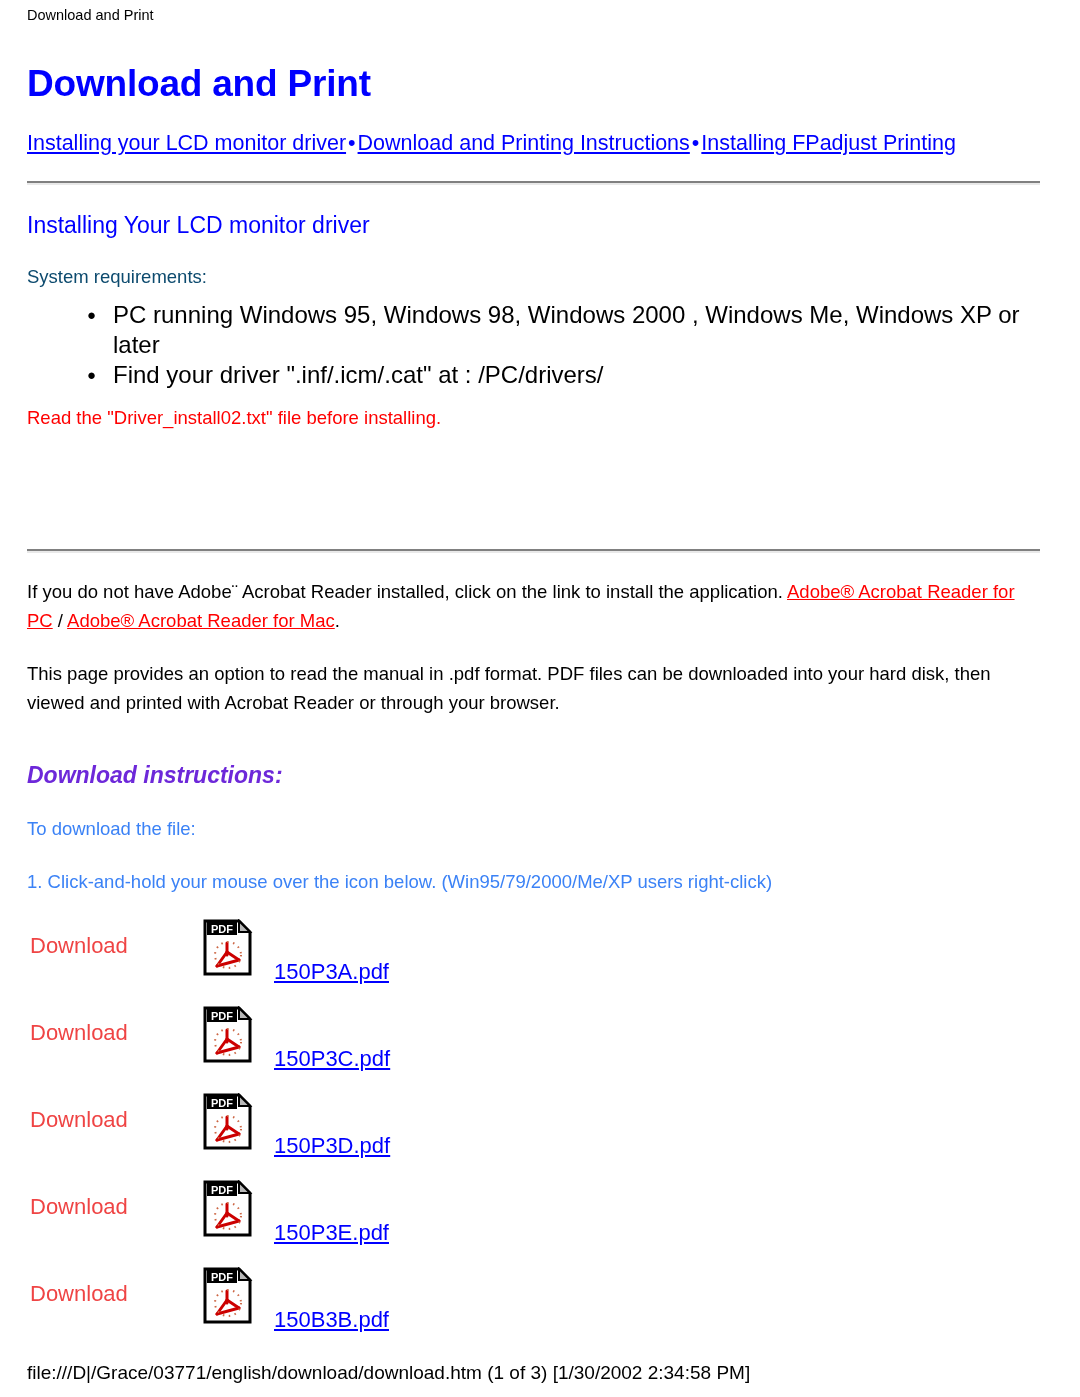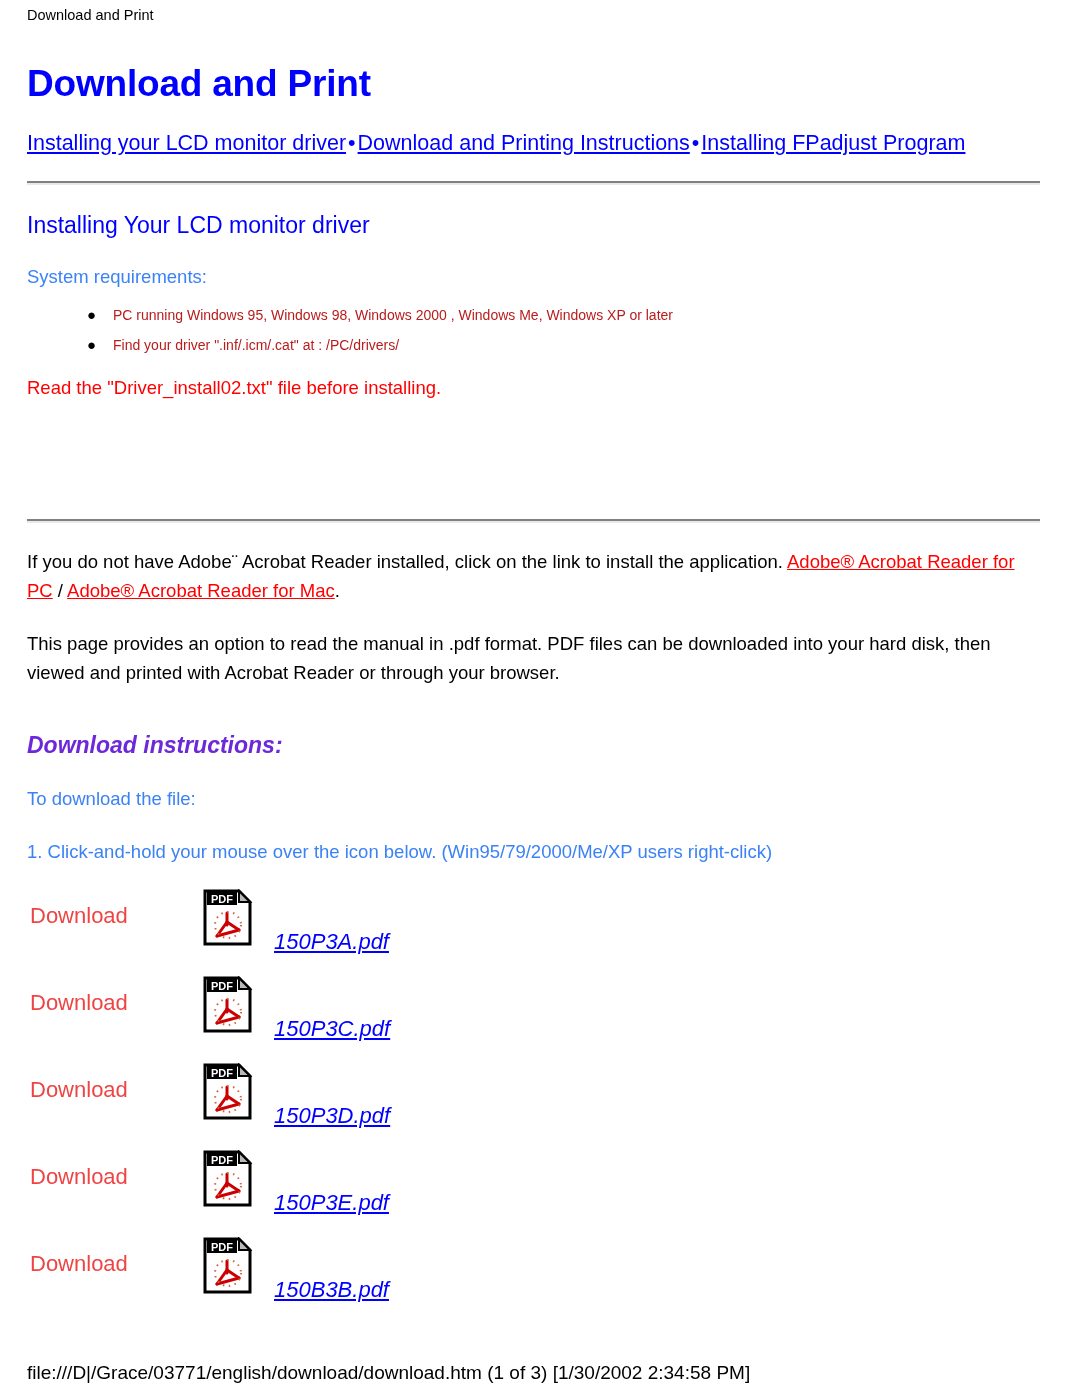--- a/index.html
+++ b/index.html
@@ -75,32 +75,32 @@
     font-size: 23px;
     line-height: 28px;
     font-weight: normal;
     color: #0000ff;
   }
 
   p.body-text {
     margin: 24px 0 0 0;
     font-size: 18.5px;
     line-height: 27px;
-    color: #3b82f6;
+    color: #0c4a6e;
   }
 
   ul.req-list {
     margin: 10px 0 0 0;
     padding: 0 0 0 60px;
     list-style: none;
   }
   ul.req-list li {
-    font-size: 14px;
+    font-size: 24px;
     line-height: 30px;
-    color: #b91c1c;
+    color: #000000;
     position: relative;
     padding-left: 26px;
   }
   ul.req-list li::before {
     content: "\25CF";
     position: absolute;
     left: 0;
     top: 0;
     font-size: 15px;
     line-height: 30px;
@@ -166,21 +166,20 @@
     top: 0;
     width: 50px;
     height: 58px;
   }
   .dl-file {
     position: absolute;
     left: 247px;
     top: 40px;
     font-size: 22px;
     line-height: 26px;
-    font-style: italic;
   }
   .dl-file a {
     color: #0000ff;
     text-decoration: underline;
   }
 
   
   .footer-status {
     position: absolute;
     left: 27px;
@@ -194,21 +193,21 @@
 </head>
 <body>
 
 <div class="page-head">Download and Print</div>
 
 <div class="content">
 
   <h1 class="doc-title">Download and Print</h1>
 
   <div class="navlinks">
-    <a href="#">Installing your LCD monitor driver</a><span class="sep">•</span><a href="#">Download and Printing Instructions</a><span class="sep">•</span><a href="#">Installing FPadjust Program</a>
+    <a href="#">Installing your LCD monitor driver</a><span class="sep">•</span><a href="#">Download and Printing Instructions</a><span class="sep">•</span><a href="#">Installing FPadjust Printing</a>
   </div>
 
   <hr class="rule">
 
   <h2 class="section-title">Installing Your LCD monitor driver</h2>
 
   <p class="body-text">System requirements:</p>
 
   <ul class="req-list">
     <li>PC running Windows 95, Windows 98, Windows 2000 , Windows Me, Windows XP or later</li>

